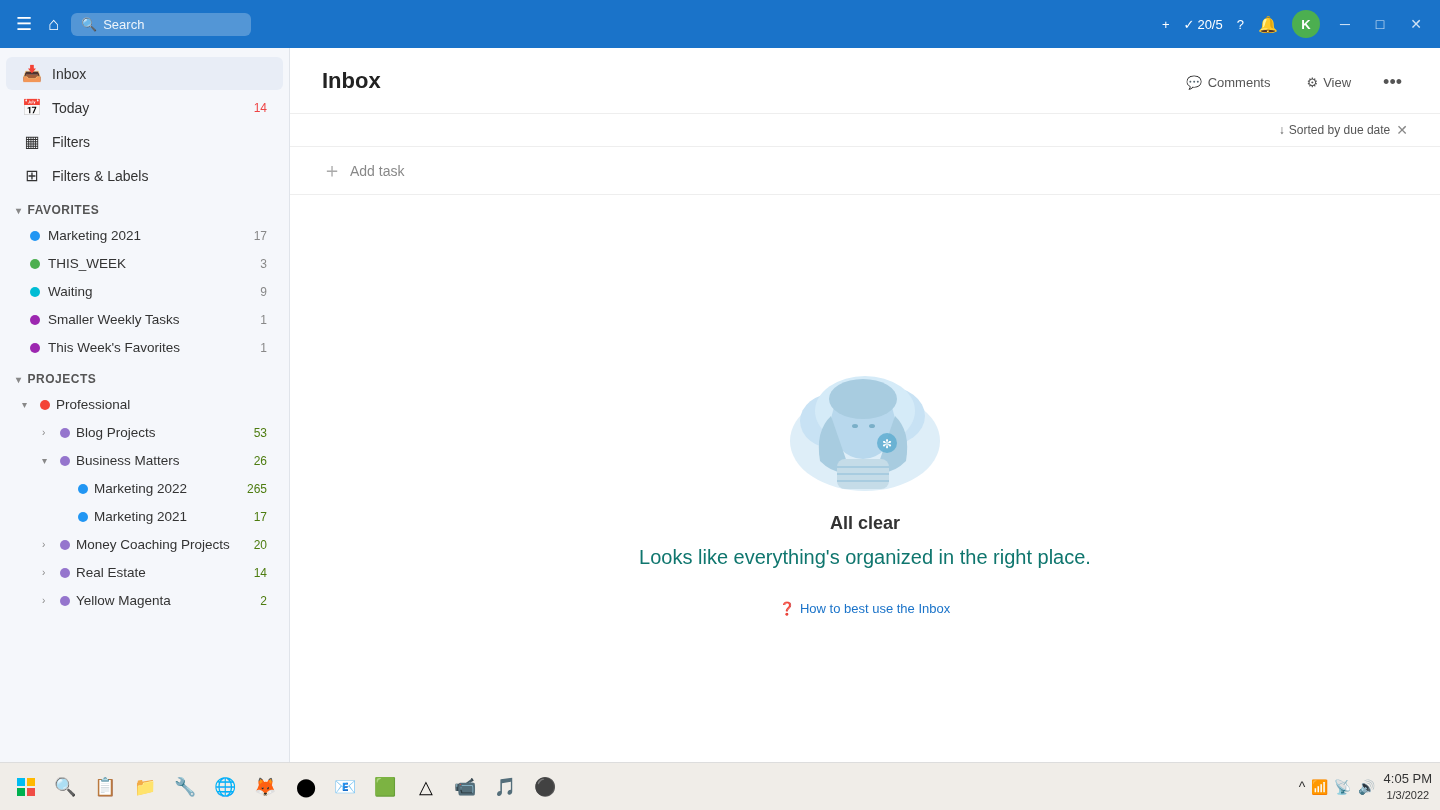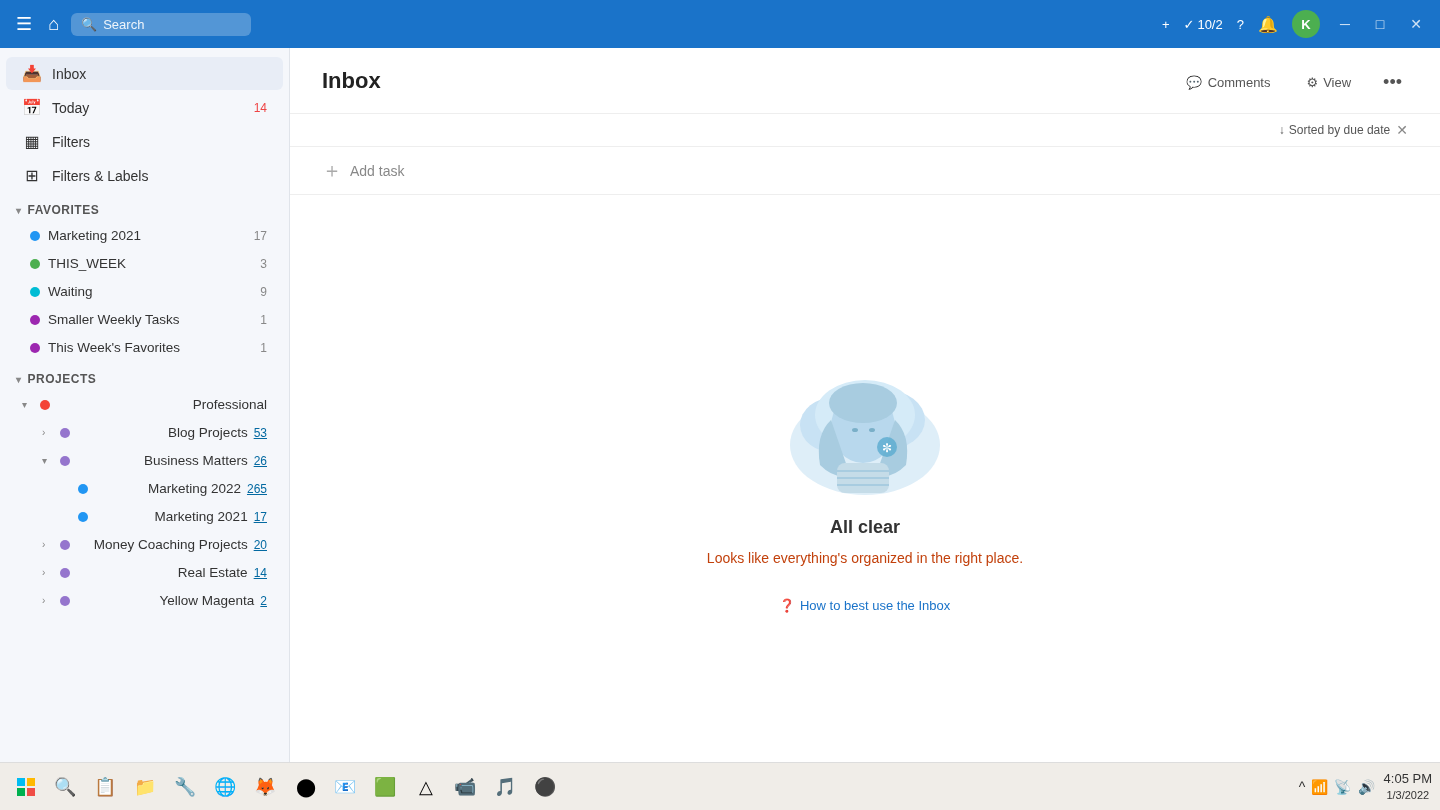--- a/index.html
+++ b/index.html
@@ -100,22 +100,22 @@
       display: flex; align-items: center; gap: 6px;
       padding: 6px 16px;
       cursor: pointer;
       font-size: 13.5px;
       color: #333;
       border-radius: 6px;
       margin: 1px 6px;
     }
     .project-item .chevron-sm { font-size: 10px; color: #888; width: 12px; }
     .project-item .dot { width: 10px; height: 10px; border-radius: 50%; flex-shrink: 0; }
-    .project-item .label { flex: 1; text-align: right; }
-    .project-item .count { color: #0369a1; font-size: 12px; text-decoration: underline; }
+    .project-item .label { flex: 1; }
+    .project-item .count { color: #4d7c0f; font-size: 12px; }
     .project-item.indent1 { padding-left: 36px; }
     .project-item.indent2 { padding-left: 54px; }
 
     
     .content {
       flex: 1;
       background: white;
       display: flex;
       flex-direction: column;
       overflow: hidden;
@@ -179,21 +179,21 @@
       display: flex; flex-direction: column; align-items: center; gap: 12px;
       margin: auto;
       padding: 40px;
     }
     .empty-illustration {
       width: 180px; height: 160px;
       position: relative;
     }
     
     .empty-title { font-size: 18px; font-weight: 600; color: #333; }
-    .empty-subtitle { font-size: 14px; color: #c2410c; text-align: right; }
+    .empty-subtitle { font-size: 20px; color: #0f766e; text-align: right; }
     .help-link { font-size: 13px; color: #1a73c9; cursor: pointer; display: flex; align-items: center; gap: 4px; margin-top: 20px; }
 
     
     .taskbar {
       height: 48px;
       background: #f0ede8;
       display: flex;
       align-items: center;
       padding: 0 8px;
       gap: 2px;
@@ -234,21 +234,21 @@
       <span>🔍</span>
       <span>Search</span>
     </div>
   </div>
   <div class="title-bar-right">
     <span class="tb-btn">
       <span>+</span>
     </span>
     <span class="tb-btn">
       <span>✓</span>
-        <span>10/2</span>
+        <span>20/5</span>
     </span>
     <span class="tb-btn">
       <span>?</span>
     </span>
     <span class="tb-btn">🔔</span>
     <div class="avatar-circle">
       <span>K</span>
     </div>
     <span class="win-btn">─</span>
     <span class="win-btn">□</span>

